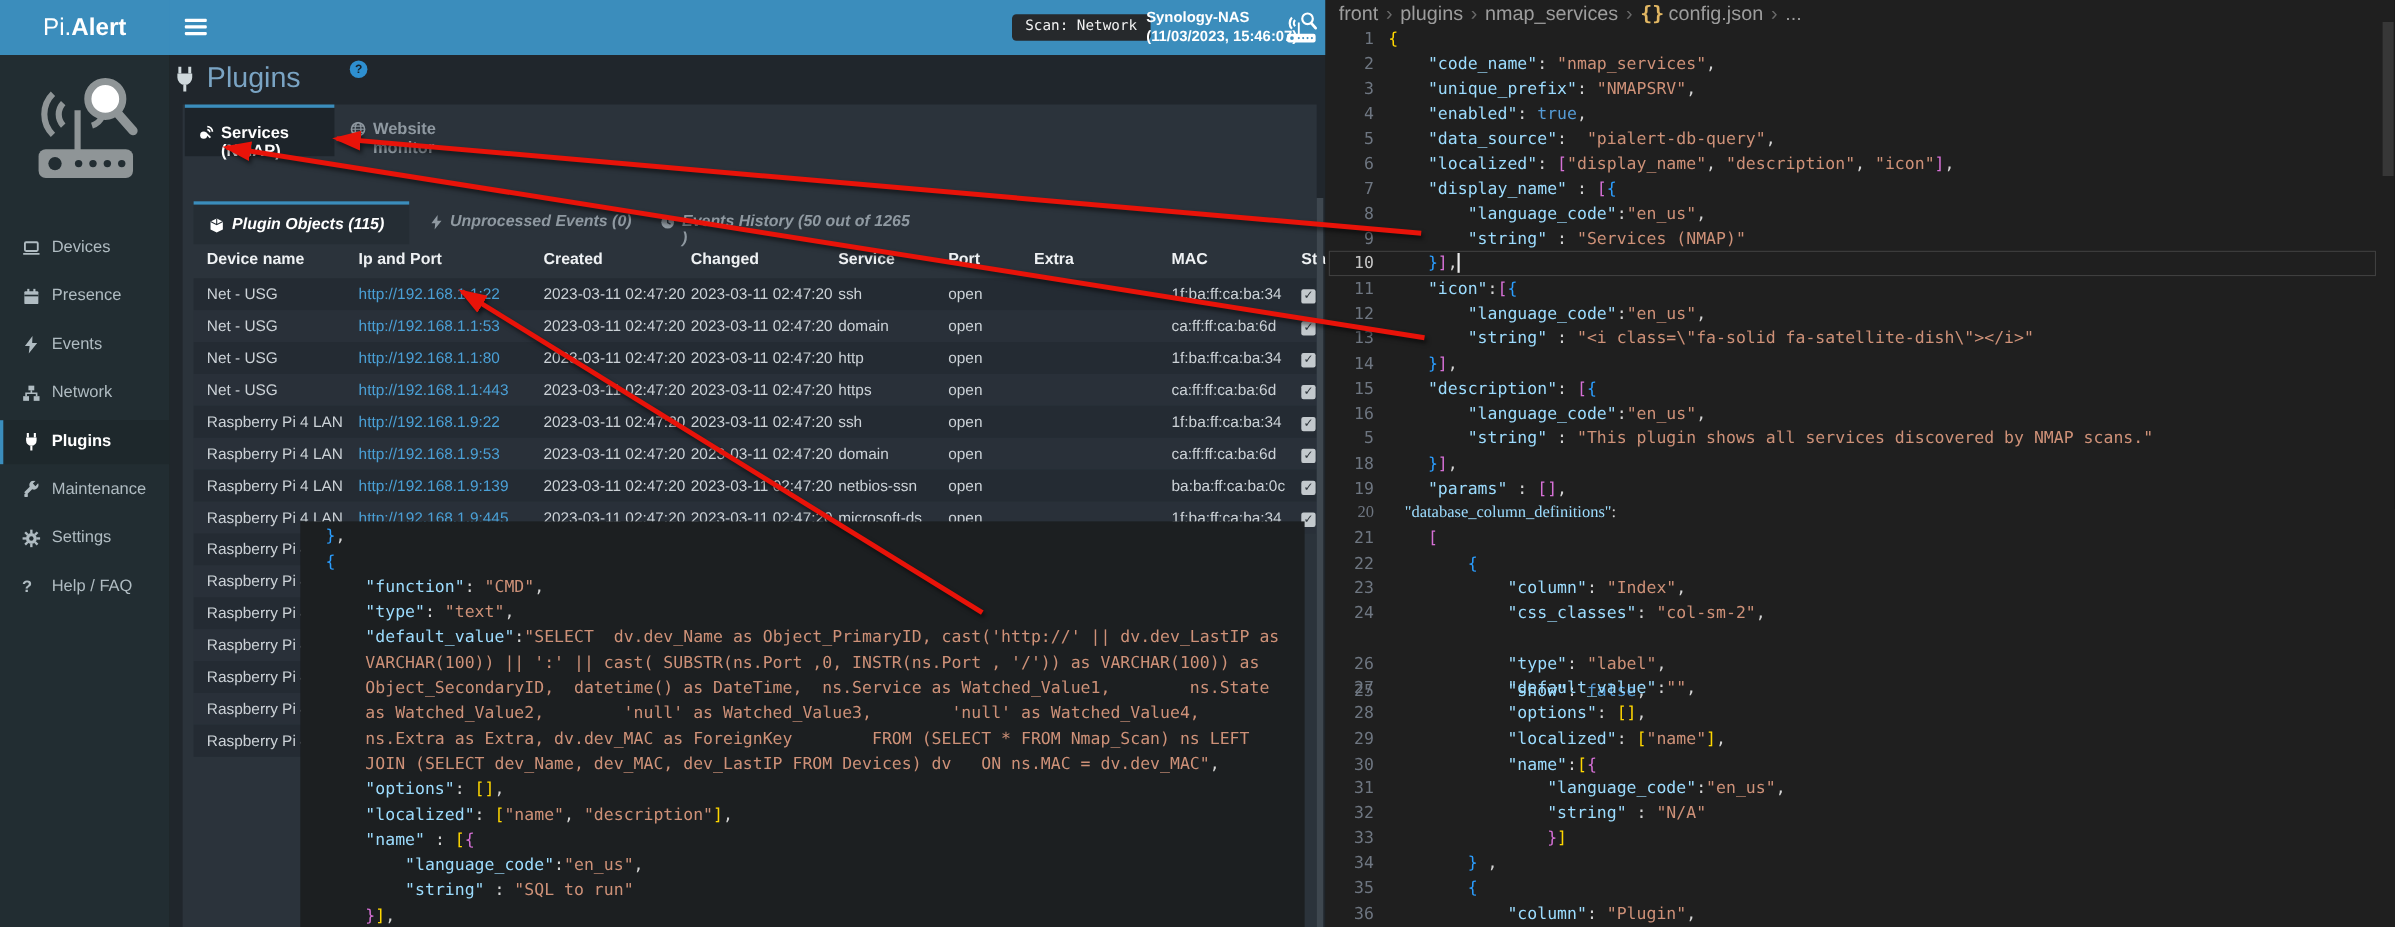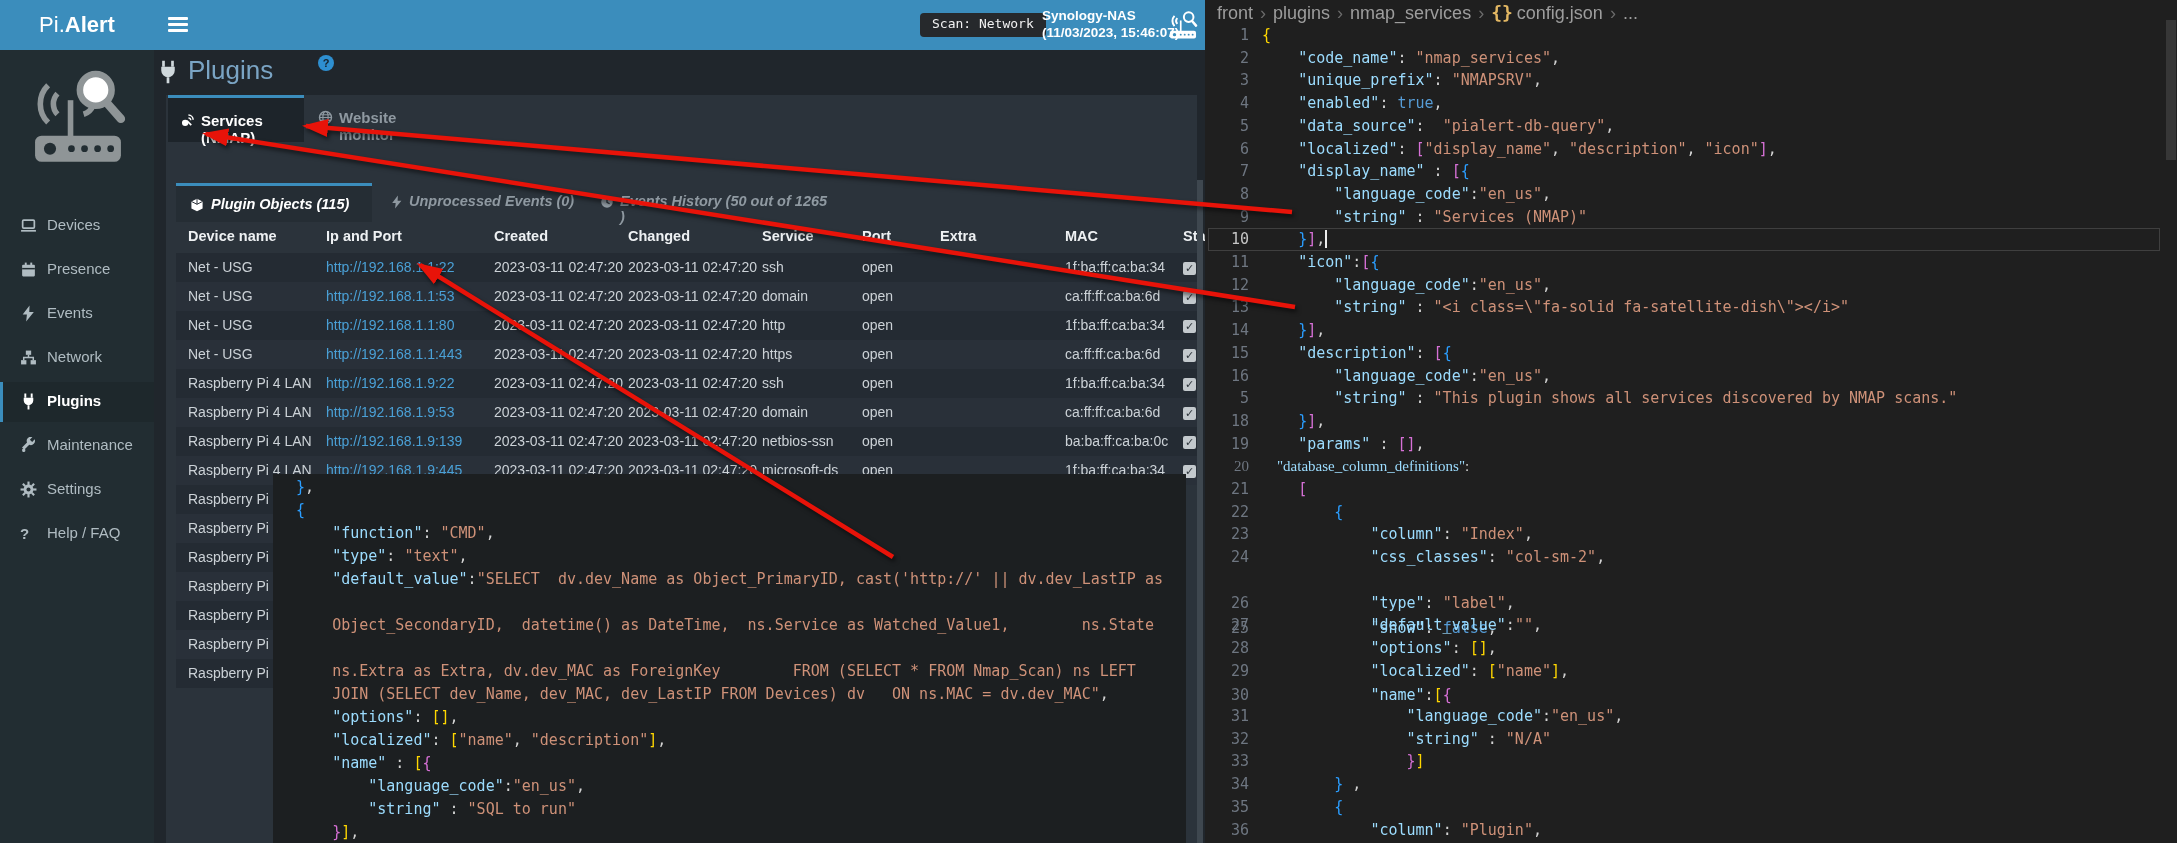--- a/index.html
+++ b/index.html
@@ -582,22 +582,23 @@
         <div class="thumb"></div>
       </div>
   </div>
 
   <div id="overlay-panel">
       <div class="oline" style="top: 2px;"><span class="u">}</span><span class="pn">,</span></div>
       <div class="oline" style="top: 25px;"><span class="u">{</span></div>
       <div class="oline" style="top: 48px;"><span class="pn">    </span><span class="k">"function"</span><span class="pn">: </span><span class="s">"CMD"</span><span class="pn">,</span></div>
       <div class="oline" style="top: 71px;"><span class="pn">    </span><span class="k">"type"</span><span class="pn">: </span><span class="s">"text"</span><span class="pn">,</span></div>
       <div class="oline" style="top: 94px;"><span class="pn">    </span><span class="k">"default_value"</span><span class="pn">:</span><span class="s">"SELECT  dv.dev_Name as Object_PrimaryID, cast('http://' || dv.dev_LastIP as</span></div>
+      <div class="oline" style="top: 117px;"><span class="pn">    </span><span class="s">VARCHAR(100)) || ':' || cast( SUBSTR(ns.Port ,0, INSTR(ns.Port , '/')) as VARCHAR(100)) as</span></div>
       <div class="oline" style="top: 140px;"><span class="pn">    </span><span class="s">Object_SecondaryID,  datetime() as DateTime,  ns.Service as Watched_Value1,        ns.State</span></div>
-      <div class="oline" style="top: 163px;"><span class="pn">    </span></div>
+      <div class="oline" style="top: 163px;"><span class="pn">    </span><span class="s">as Watched_Value2,        'null' as Watched_Value3,        'null' as Watched_Value4,</span></div>
       <div class="oline" style="top: 186px;"><span class="pn">    </span><span class="s">ns.Extra as Extra, dv.dev_MAC as ForeignKey        FROM (SELECT * FROM Nmap_Scan) ns LEFT</span></div>
       <div class="oline" style="top: 209px;"><span class="pn">    </span><span class="s">JOIN (SELECT dev_Name, dev_MAC, dev_LastIP FROM Devices) dv   ON ns.MAC = dv.dev_MAC"</span><span class="pn">,</span></div>
       <div class="oline" style="top: 232px;"><span class="pn">    </span><span class="k">"options"</span><span class="pn">: </span><span class="y">[]</span><span class="pn">,</span></div>
       <div class="oline" style="top: 255px;"><span class="pn">    </span><span class="k">"localized"</span><span class="pn">: </span><span class="y">[</span><span class="s">"name"</span><span class="pn">, </span><span class="s">"description"</span><span class="y">]</span><span class="pn">,</span></div>
       <div class="oline" style="top: 278px;"><span class="pn">    </span><span class="k">"name"</span><span class="pn"> : </span><span class="y">[</span><span class="m">{</span></div>
       <div class="oline" style="top: 301px;"><span class="pn">        </span><span class="k">"language_code"</span><span class="pn">:</span><span class="s">"en_us"</span><span class="pn">,</span></div>
       <div class="oline" style="top: 324px;"><span class="pn">        </span><span class="k">"string"</span><span class="pn"> : </span><span class="s">"SQL to run"</span></div>
       <div class="oline" style="top: 347px;"><span class="pn">    </span><span class="m">}</span><span class="y">]</span><span class="pn">,</span></div>
     </div>
 

